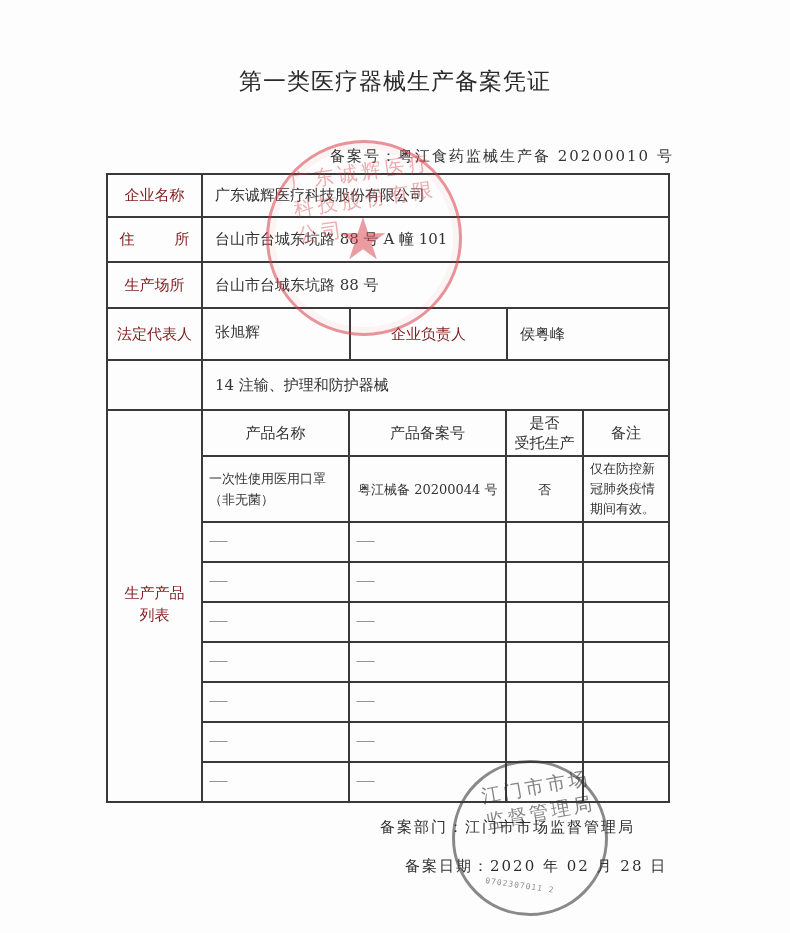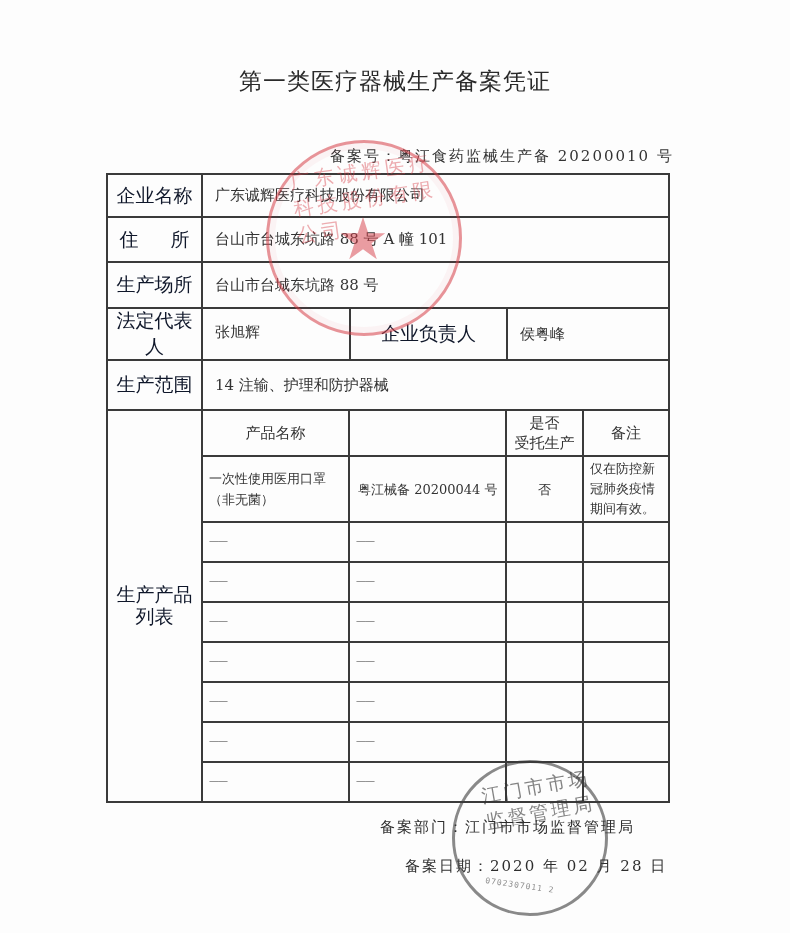--- a/index.html
+++ b/index.html
@@ -23,21 +23,21 @@
   .hl, .vl { position: absolute; background: #3a3a3a; }
   .hl { height: 2px; }
   .vl { width: 2px; }
 
   .cell {
     position: absolute; display: flex; align-items: center;
     font-size: 15px; color: #333; box-sizing: border-box;
   }
   .cell.center { justify-content: center; text-align: center; }
   .cell.left { padding-left: 12px; }
-  .label { font-family: Liberation Sans, sans-serif; font-size: 19px; color: #0f172a; }
+  .label { font-family: Liberation Mono, monospace; font-size: 15px; color: #7f1d1d; }
   .spread { display: flex; justify-content: space-between; width: 70px; }
   .hdr { font-family: "DejaVu Sans", "Liberation Sans", sans-serif; font-size: 15px; line-height: 20px; }
   .small { font-size: 13px; line-height: 21px; }
   .dash { font-size: 10px; color: #555; letter-spacing: -1px; }
 
   .footer-line {
     position: absolute; font-size: 15px; letter-spacing: 2px; color: #2e2e2e;
   }
 
   
@@ -123,29 +123,29 @@
   <div class="cell left" style="left:203px; top:218px; width:465px; height:43px;">台山市台城东坑路 88 号 A 幢 101</div>
 
   <div class="cell center label" style="left:108px; top:263px; width:93px; height:44px;border-radius:8px;">生产场所</div>
   <div class="cell left" style="left:203px; top:263px; width:465px; height:44px;">台山市台城东坑路 88 号</div>
 
   <div class="cell center label" style="left:108px; top:309px; width:93px; height:50px;">法定代表人</div>
   <div class="cell left" style="left:203px; top:309px; width:146px; height:50px; align-items:flex-start; padding-top:14px;border-radius:18px;">张旭辉</div>
   <div class="cell center label" style="left:351px; top:309px; width:155px; height:50px;">企业负责人</div>
   <div class="cell left" style="left:508px; top:309px; width:160px; height:50px;">侯粤峰</div>
 
-  <div class="cell center label" style="left:108px; top:361px; width:93px; height:48px;">生产范围</div>
   <div class="cell left" style="left:203px; top:361px; width:465px; height:48px;">14 注输、护理和防护器械</div>
 
   <div class="cell center label" style="left:108px; top:411px; width:93px; height:390px; flex-direction:column; line-height:22px;border-radius:32px;">
     <span>生产产品</span>
     <span>列表</span>
   </div>
 
   <div class="cell center hdr" style="left:203px; top:411px; width:145px; height:44px;">产品名称</div>
+  <div class="cell center hdr" style="left:350px; top:411px; width:155px; height:44px;">产品备案号</div>
   <div class="cell center hdr" style="left:507px; top:411px; width:75px; height:44px; flex-direction:column;">
     <span>是否</span>
     <span>受托生产</span>
   </div>
   <div class="cell center hdr" style="left:584px; top:411px; width:84px; height:44px;">备注</div>
 
   <div class="cell small" style="left:203px; top:457px; width:145px; height:64px; flex-direction:column; align-items:flex-start; justify-content:center; padding-left:6px;">
     <span>一次性使用医用口罩</span>
     <span>（非无菌）</span>
   </div>

